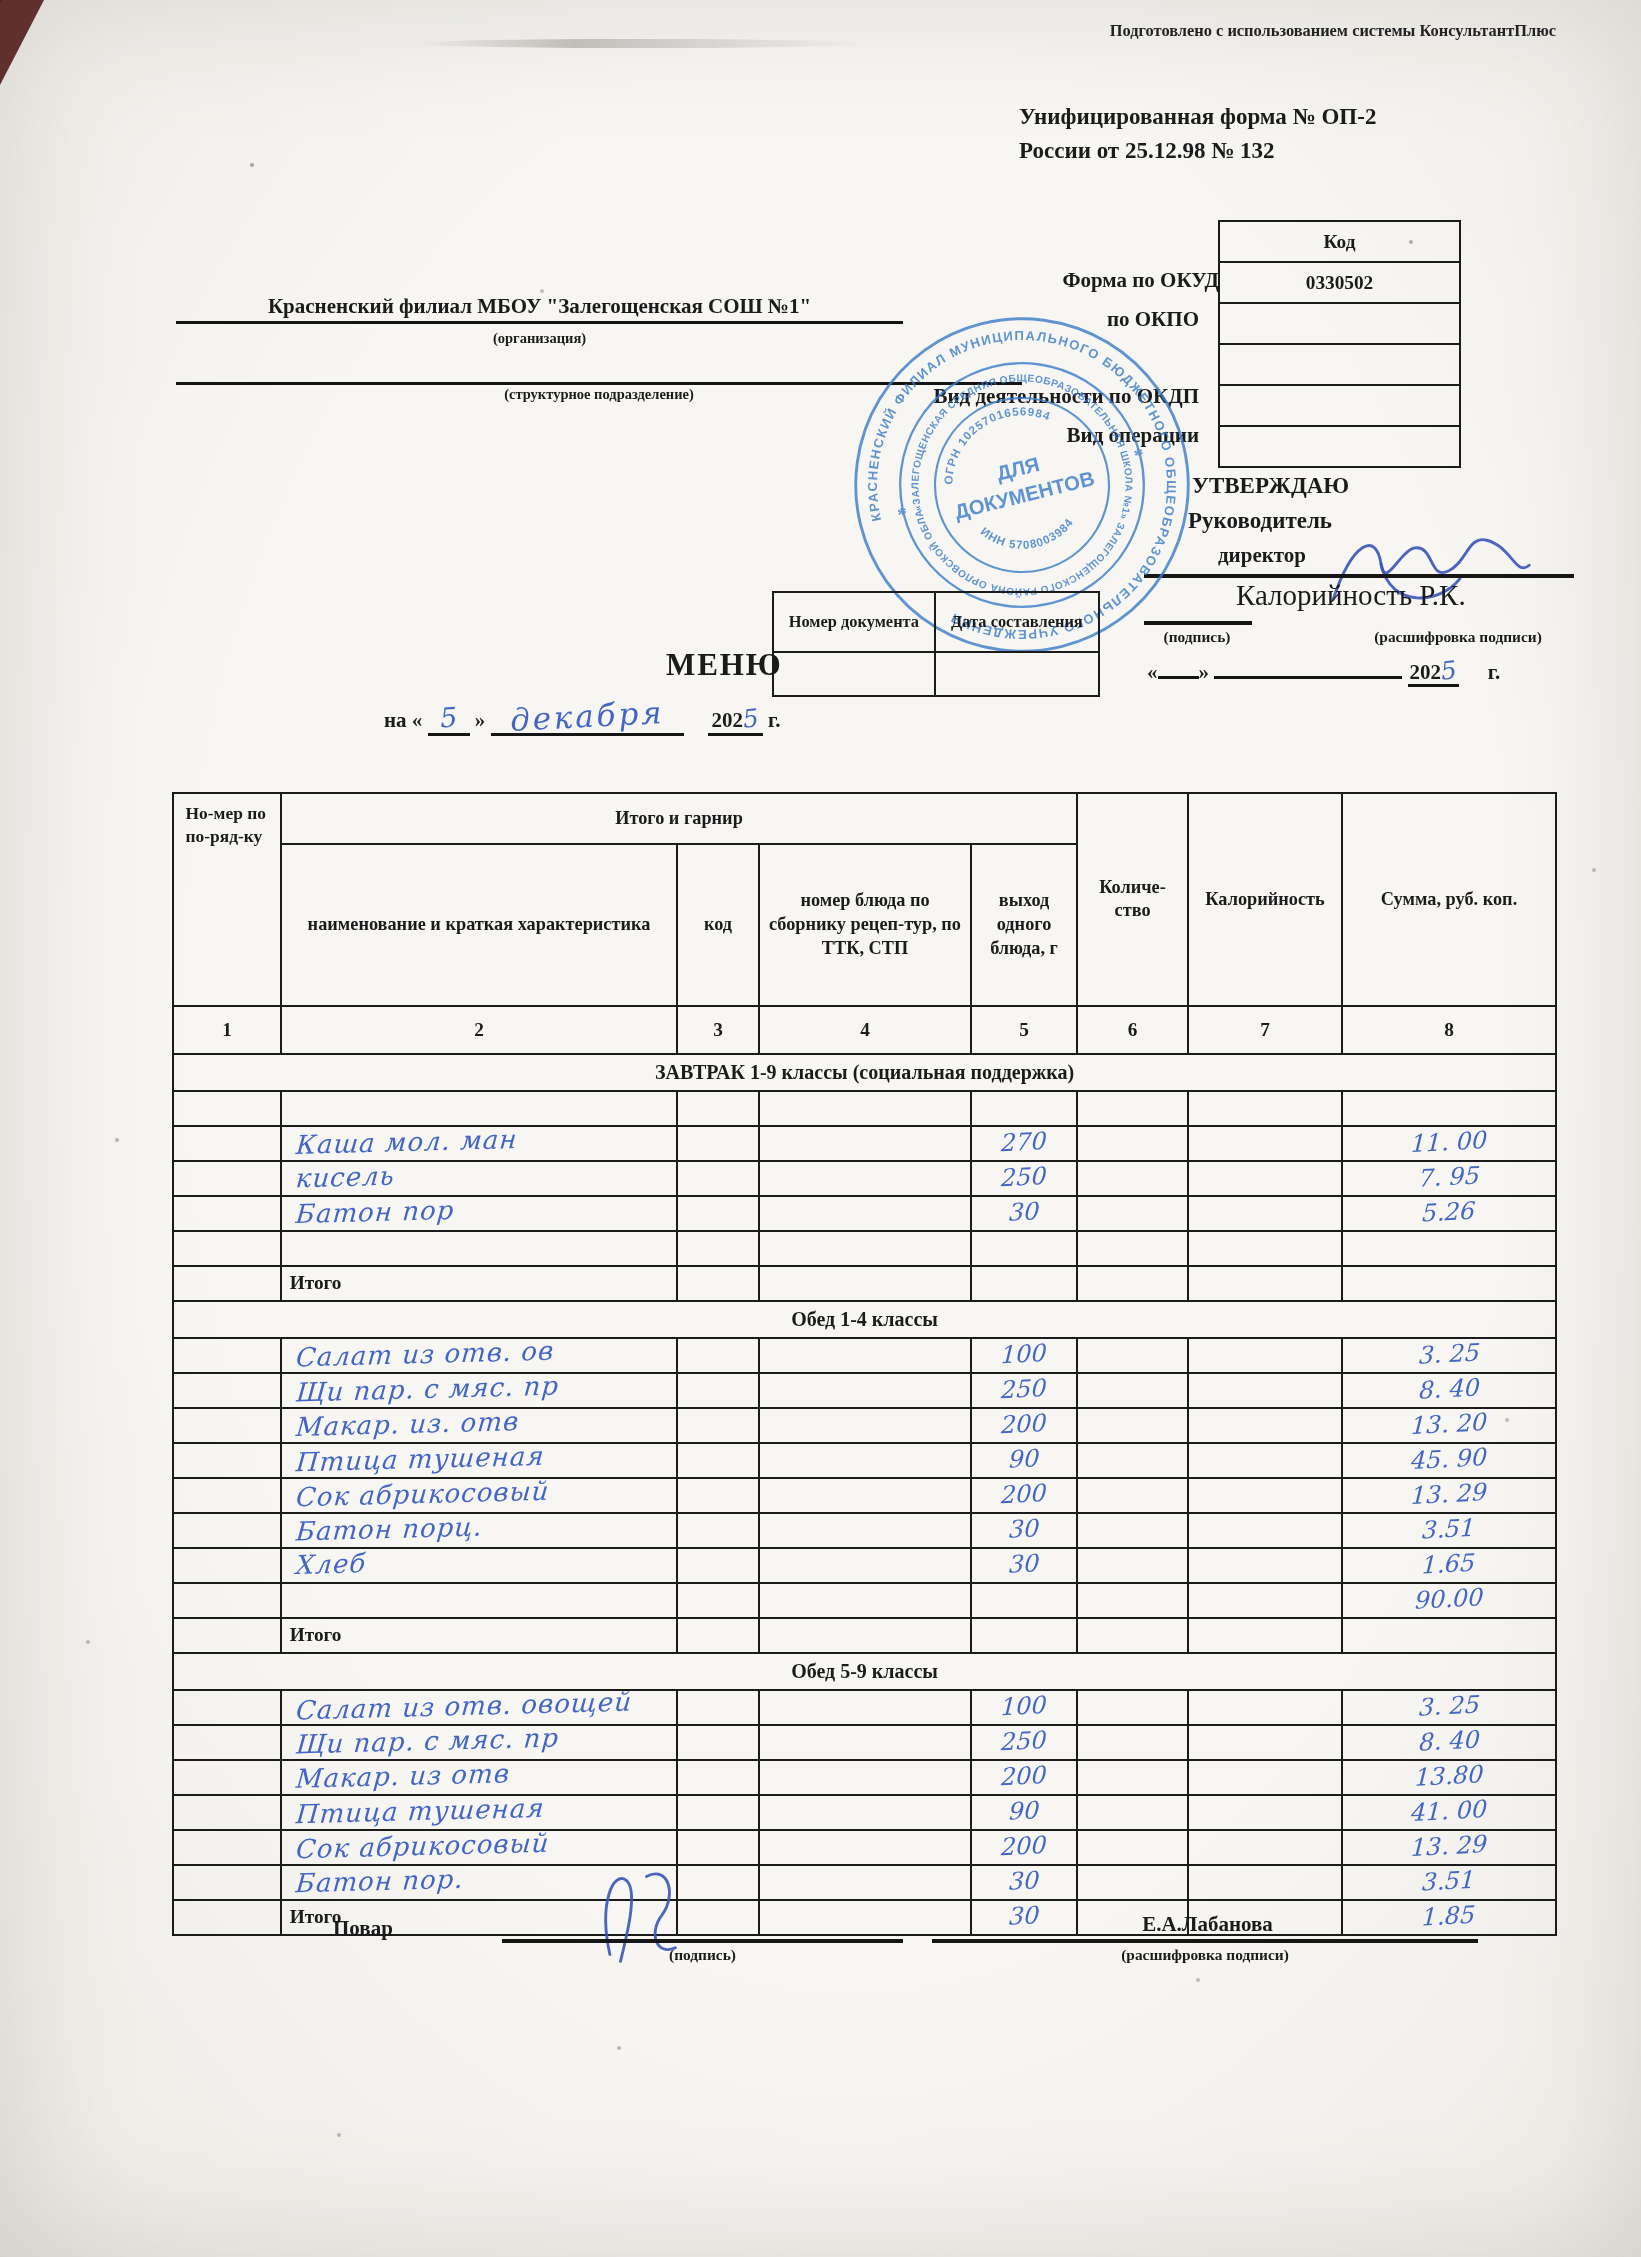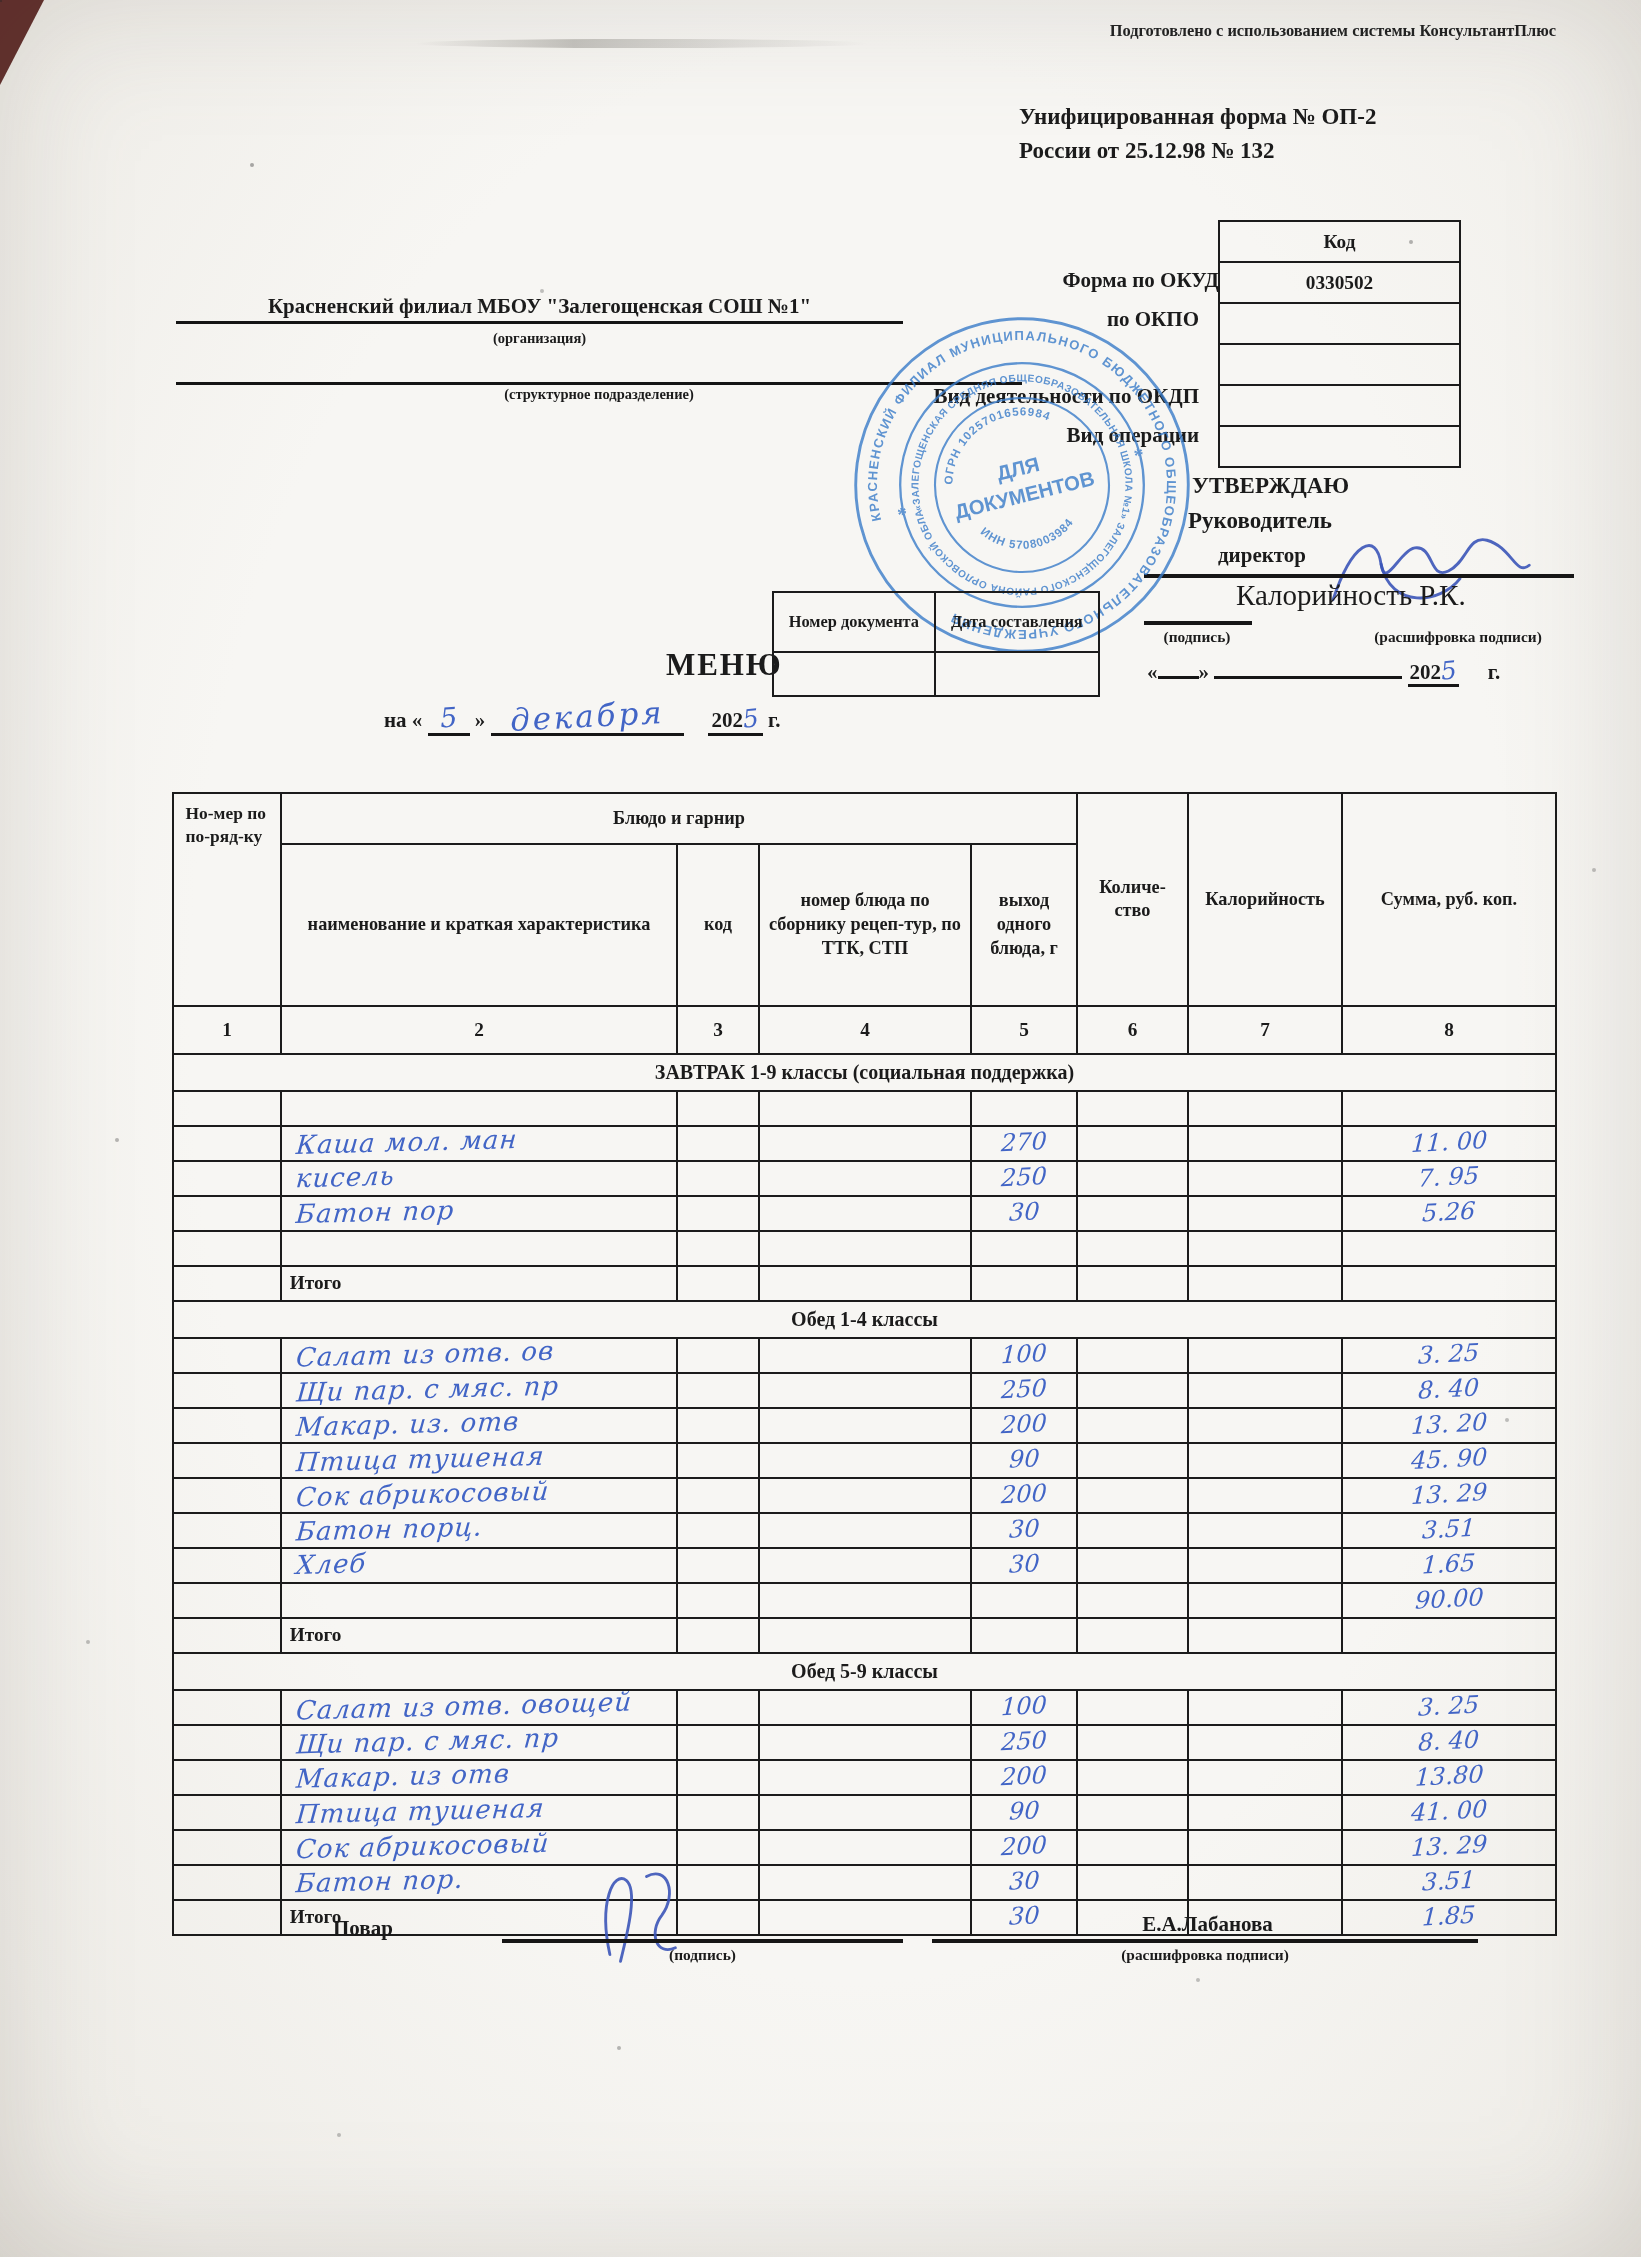--- a/index.html
+++ b/index.html
@@ -209,21 +209,21 @@
         <col style="width:82px;">
         <col style="width:212px;">
       <col style="width:106px;">
         <col style="width:111px;">
         <col style="width:154px;">
         <col style="width:214px;">
     </colgroup>
     <thead>
       <tr class="band-row">
         <td class="th th-c1" rowspan="2">Но-мер по по-ряд-ку</td>
-        <td class="th" colspan="4">Блюдо и гарнир</td>
+        <td class="th" colspan="4">Итого и гарнир</td>
         <td class="th" rowspan="2">Количе-ство</td>
         <td class="th" rowspan="2">Калорийность</td>
         <td class="th" rowspan="2">Сумма, руб. коп.</td>
       </tr>
       <tr class="main-header-row">
         <td class="th">наименование и краткая характеристика</td>
         <td class="th">код</td>
         <td class="th">номер блюда по сборнику рецеп-тур, по ТТК, СТП</td>
         <td class="th">выход одного блюда, г</td>
       </tr>

